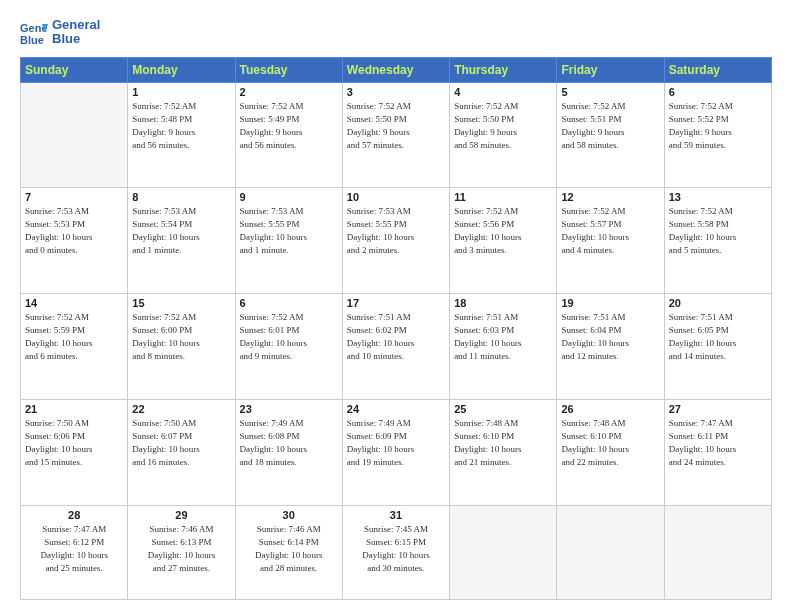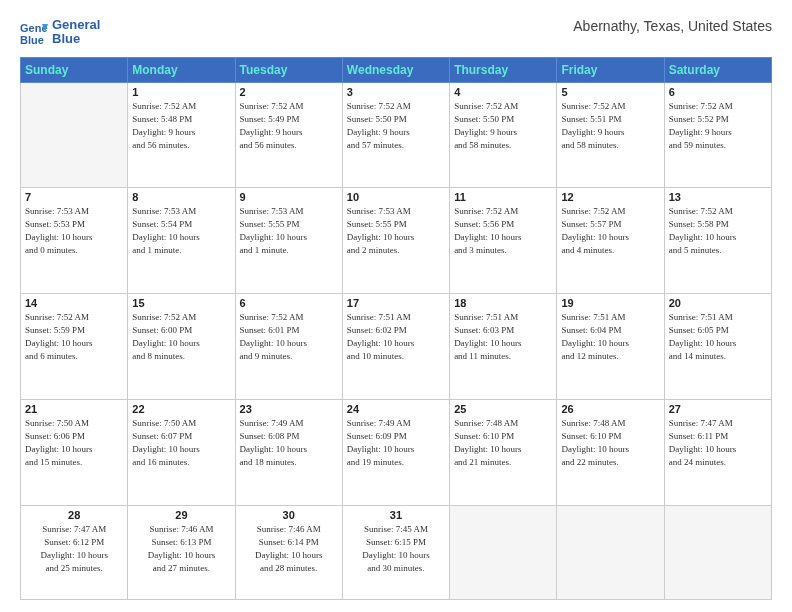--- a/index.html
+++ b/index.html
@@ -45,21 +45,21 @@
       color: #444;
     }
     .calendar {
       width: 100%;
       border-collapse: collapse;
       flex: 1;
       table-layout: fixed;
     }
     .calendar th {
       background-color: #3a6bbf;
-      color: #5eead4;
+      color: #bef264;
       font-size: 12px;
       font-weight: bold;
       padding: 5px 4px;
       text-align: left;
       border: 1px solid #5a8ad0;
     }
     .calendar td {
       border: 1px solid #ccc;
       vertical-align: top;
       padding: 3px 4px;
@@ -98,21 +98,20 @@
         <text x="0" y="14" font-size="11" font-weight="bold" fill="#2a5fac">General</text>
         <text x="0" y="26" font-size="11" font-weight="bold" fill="#2a5fac">Blue</text>
         <polygon points="22,6 28,6 25,14" fill="#3a9ad9"></polygon>
       </svg>
       <div>
         <div style="font-size:13px;font-weight:bold;color:#2a5fac;line-height:1.1">General</div>
         <div style="font-size:13px;font-weight:bold;color:#2a5fac;line-height:1.1">Blue</div>
       </div>
     </div>
     <div class="header-right">
-      <div class="location">Abernathy, Texas, United States</div>
     </div>
   </div>
 
   <table class="calendar">
     <thead>
       <tr>
       <th>Sunday</th>
           <th>Monday</th>
           <th>Tuesday</th>
           <th>Wednesday</th>

